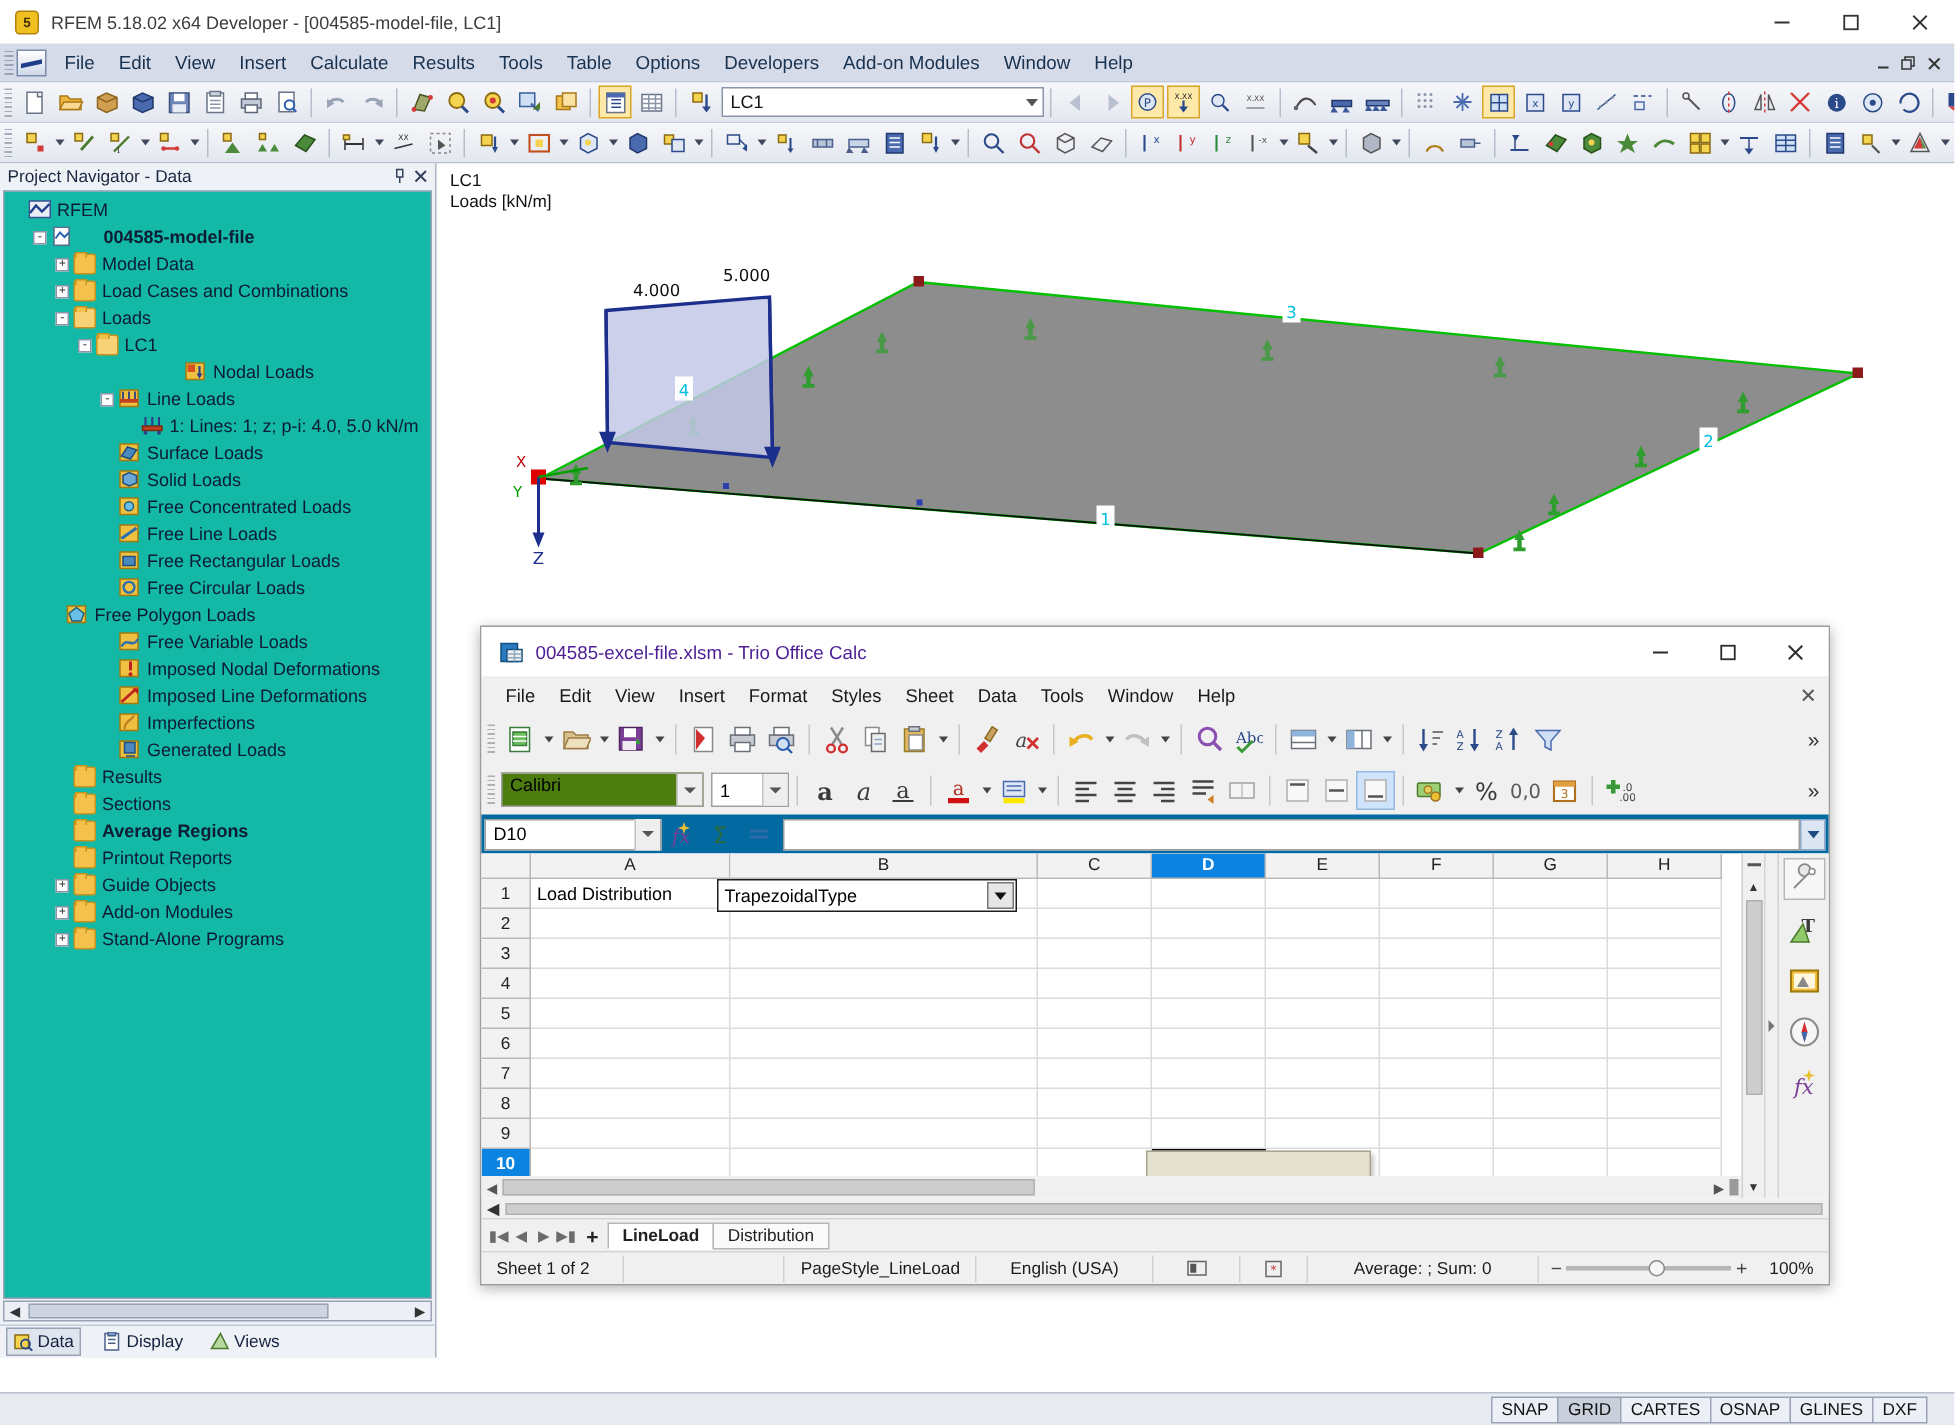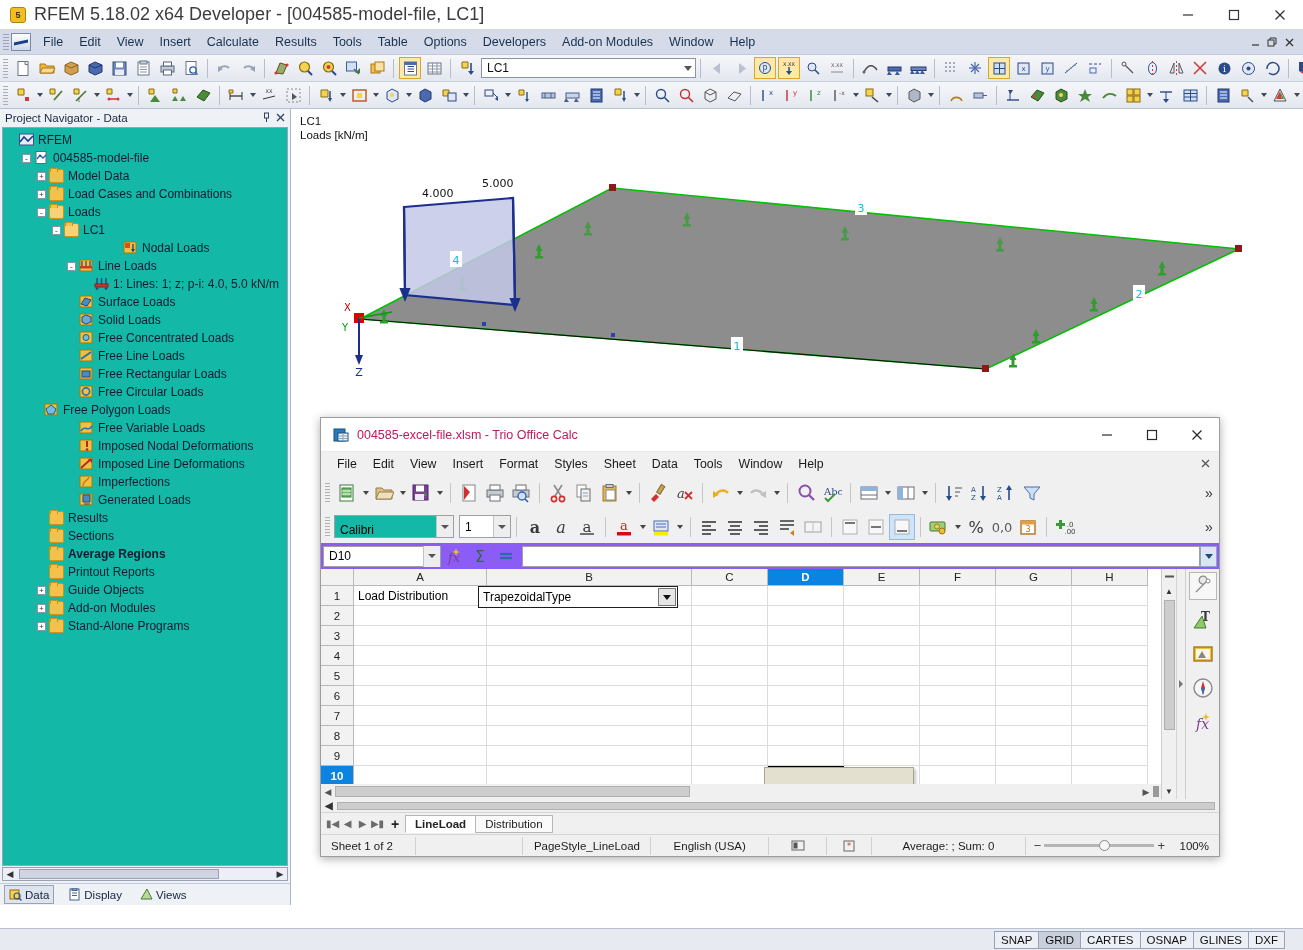--- a/index.html
+++ b/index.html
@@ -18,21 +18,21 @@
     position:absolute; left:0; top:0; width:1303px; height:30px;
     background:#ffffff; border-bottom:1px solid #d9d9d9;
     display:flex; align-items:center;
   }
   .rfem-titlebar .app-icon {
     width:16px; height:16px; margin-left:10px; margin-right:8px;
     background:#f0c020; border-radius:3px; position:relative;
     border:1px solid #b08010;
     font-size:9px; color:#403000; text-align:center; line-height:14px; font-weight:bold;
   }
-  .rfem-title-text { font-size:18px; color:#3c3c3c; }
+  .rfem-title-text { font-size:12px; color:#3c3c3c; }
   .win-buttons { margin-left:auto; display:flex; height:30px; }
   .win-btn {
     width:46px; height:30px; display:flex; align-items:center; justify-content:center;
     color:#333;
   }
   .win-btn svg { display:block; }
 
   .rfem-menubar {
     position:absolute; left:0; top:30px; width:1303px; height:25px;
     background:#d6dbe9; display:flex; align-items:center;
@@ -104,21 +104,21 @@
   .exp {
     width:9px; height:9px; border:1px solid #8a93a8; background:#fff;
     font-size:8px; line-height:7px; text-align:center; color:#333; flex:0 0 auto;
     margin-right:3px; font-family:"Liberation Mono", monospace;
   }
   .exp.blank { border:none; background:transparent; }
   .t-ico { width:15px; height:14px; flex:0 0 auto; margin-right:4px; position:relative; }
   .folder { background:#f3c14c; border:1px solid #c8941d; border-radius:1px 2px 2px 2px; }
   .folder::before { content:""; position:absolute; left:0; top:-2px; width:6px; height:3px; background:#f3c14c; border:1px solid #c8941d; border-bottom:none;}
   .folder.open { background:#f7d277; }
-  .bold { font-weight:normal; }
+  .bold { font-weight:bold;margin-left:16px; }
   .nav-scroll-h {
     height:14px; margin:1px 2px 2px 2px; background:#eceff5; border:1px solid #9aa3b5;
     display:flex; align-items:center; position:relative;
   }
   .nav-scroll-h .sbar { position:absolute; left:16px; width:200px; height:10px; background:#cfd5e0; border:1px solid #9aa3b5; top:1px;}
   .nav-scroll-h .arr { width:14px; text-align:center; font-size:9px; color:#333; }
   .nav-scroll-h .arr.right { margin-left:auto; }
   .nav-tabs { height:22px; display:flex; align-items:center; background:#eef1f6; border-top:1px solid #c3cad8; padding-left:4px; gap:10px;}
   .nav-tab { display:flex; align-items:center; gap:3px; font-size:11.5px; color:#15233f; padding:2px 4px;}
   .nav-tab.sel { border:1px solid #9aa3b5; background:#dfe5ef; }
@@ -143,45 +143,45 @@
   .st-cell.on { background:#c9cfdb; }
 
   
   .calc {
     position:absolute; left:320px; top:417px; width:900px; height:440px;
     background:#f0f0f0; border:1px solid #9c9c9c; box-shadow:0 2px 9px rgba(0,0,0,.32);
     display:flex; flex-direction:column;
   }
   .calc-title { height:34px; background:#ffffff; display:flex; align-items:center; border-bottom:1px solid #eaeaea; }
   .calc-title .ci { width:16px;height:16px;margin-left:12px;margin-right:8px; position:relative;}
-  .calc-title-text { font-size:12.5px; color:#be185d; }
+  .calc-title-text { font-size:12.5px; color:#4c1d95; }
   .calc-win-buttons{ margin-left:auto; display:flex; height:34px; }
   .calc-win-btn{ width:45px;height:34px;display:flex;align-items:center;justify-content:center;color:#2b2b2b;}
   .calc-menubar { height:24px; display:flex; align-items:center; background:#f0f0f0; padding-left:8px; }
   .calc-menu-item{ padding:3px 8px; font-size:12.3px; color:#1a1a1a;}
   .calc-menu-close{ margin-left:auto; margin-right:8px; font-size:13px; color:#555; }
   .calc-tb { height:34px; display:flex; align-items:center; background:#f0f0f0; overflow:hidden; }
   .calc-tb.fmt { height:33px; }
   .ctb-grip{ width:5px;height:20px;margin:0 4px;flex:0 0 auto;
     background:repeating-linear-gradient(to bottom,#b0b0b0 0,#b0b0b0 1px,transparent 1px,transparent 3px);}
   .ctb-sep{ width:1px;height:20px;background:#c6c6c6;margin:0 5px;flex:0 0 auto;}
   .ctb-btn{ width:26px;height:26px;flex:0 0 auto;display:flex;align-items:center;justify-content:center;border:1px solid transparent;}
   .ctb-btn.on{ background:#cfe3fa; border:1px solid #95b9df;}
   .ctb-arrow{ width:11px;height:26px;flex:0 0 auto;display:flex;align-items:center;justify-content:center;}
   .ctb-arrow::after{content:"";border-left:3px solid transparent;border-right:3px solid transparent;border-top:4px solid #444;}
   .ctb-more{ margin-left:auto; width:20px; text-align:center; font-size:14px; color:#333; flex:0 0 auto;}
-  .font-box{ width:120px;height:23px;background:#14b8a6;border:1px solid #a0a0a0;display:flex;align-items:flex-end;
+  .font-box{ width:135px;height:23px;background:#4d7c0f;border:1px solid #a0a0a0;display:flex;align-items:flex-start;
     padding-left:5px;font-size:12px;flex:0 0 auto;}
   .size-box{ width:52px;height:23px;background:#fff;border:1px solid #a0a0a0;display:flex;align-items:center;
     padding-left:5px;font-size:12px;flex:0 0 auto;margin-left:5px;}
   .drop-sq{ margin-left:auto;width:17px;height:21px;background:#eee;border-left:1px solid #c3c3c3;
     display:flex;align-items:center;justify-content:center;}
   .drop-sq::after{content:"";border-left:4px solid transparent;border-right:4px solid transparent;border-top:4px solid #555;}
 
-  .formula-bar{ height:26px;display:flex;align-items:center;background:#8b5cf6;padding:0 2px; }
+  .formula-bar{ height:26px;display:flex;align-items:center;background:#0369a1;padding:0 2px; }
   .name-box{ width:118px;height:21px;background:#fff;border:1px solid #a0a0a0;display:flex;align-items:center;
     padding-left:5px;font-size:12px;flex:0 0 auto;}
   .fb-btn{ width:26px;height:22px;display:flex;align-items:center;justify-content:center;flex:0 0 auto;}
   .input-line{ flex:1;height:21px;background:#fff;border:1px solid #a0a0a0;margin-left:3px;
     display:flex;align-items:center;padding-left:4px;font-size:12px;}
   .fb-expand{ width:17px;height:21px;background:#dce6f2;border:1px solid #8ea9c7;flex:0 0 auto;
     display:flex;align-items:center;justify-content:center;}
   .fb-expand::after{content:"";border-left:4px solid transparent;border-right:4px solid transparent;border-top:5px solid #1d4a80;}
 
   .grid-wrap{ flex:1; display:flex; background:#fff; overflow:hidden; position:relative;}

